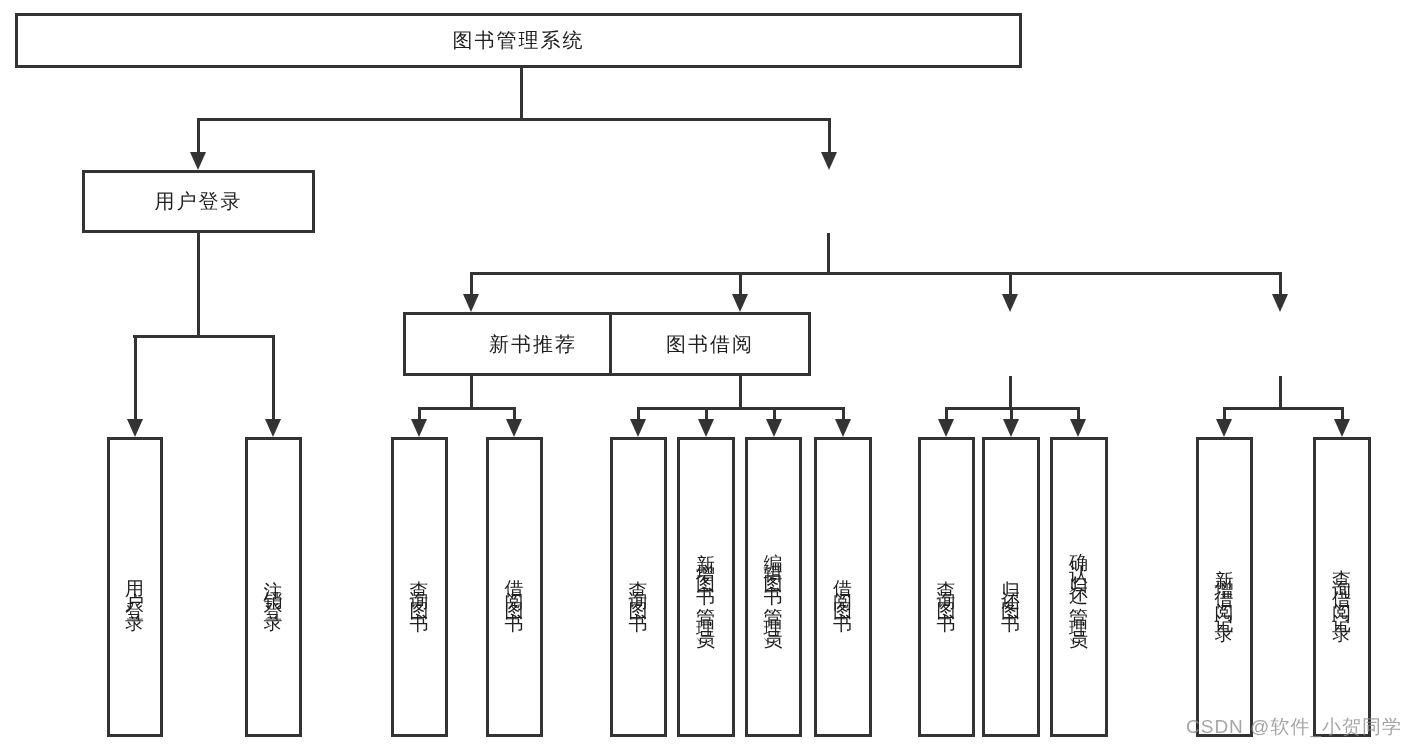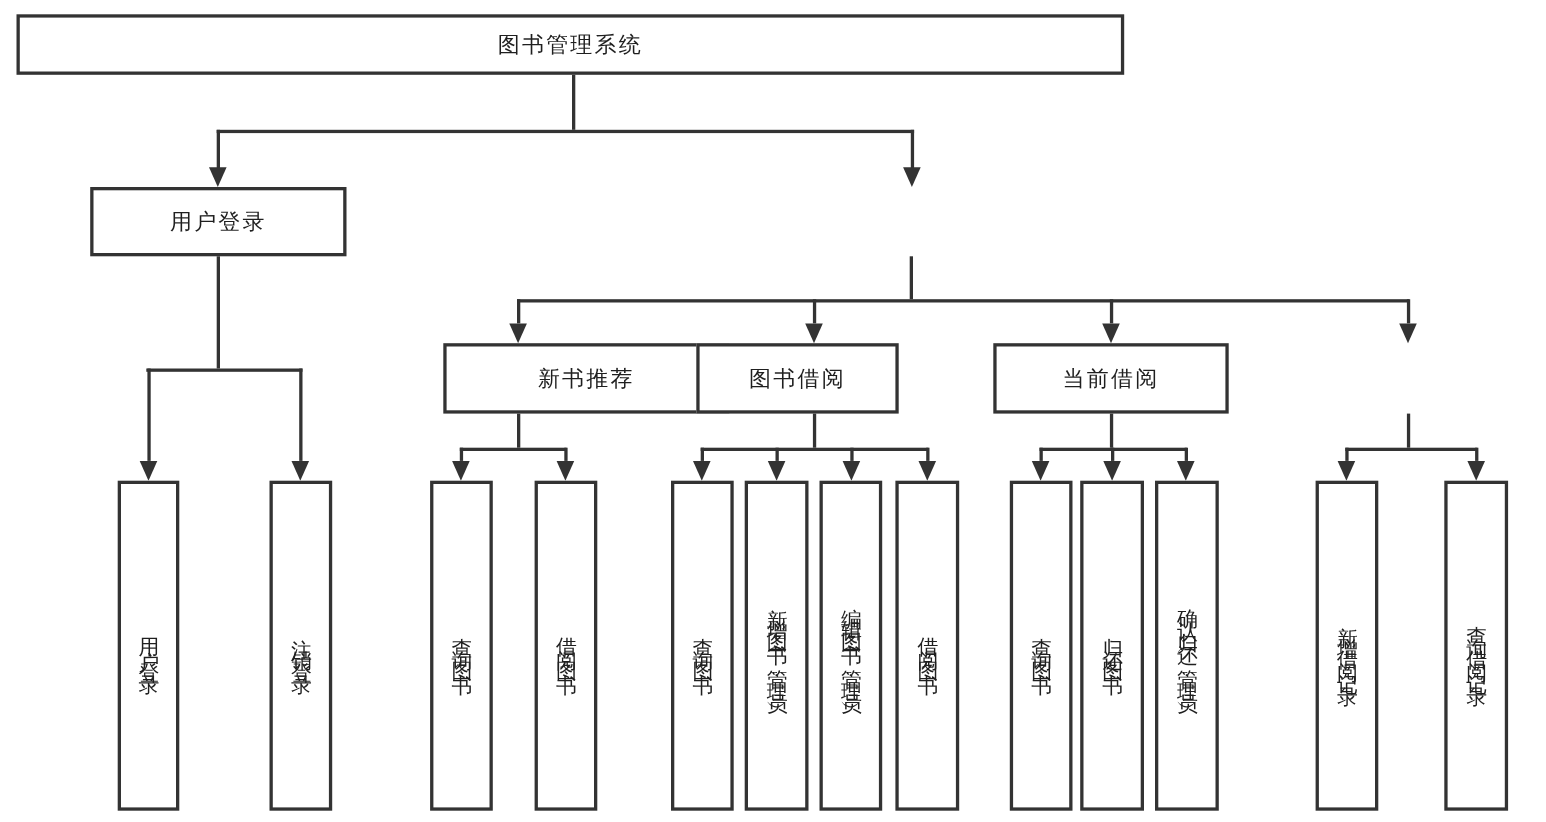--- a/index.html
+++ b/index.html
@@ -74,25 +74,22 @@
   <div class="vl" style="left:739px;top:272px;height:22px;"></div>
   <div class="ah" style="left:732px;top:294px;"></div>
   <div class="vl" style="left:1009px;top:272px;height:22px;"></div>
   <div class="ah" style="left:1002px;top:294px;"></div>
   <div class="vl" style="left:1279px;top:272px;height:22px;"></div>
   <div class="ah" style="left:1272px;top:294px;"></div>
 
   <div class="node" style="left:363px;top:312px;width:260px;height:64px;margin-left:40px;">
     <span>新书推荐</span>
   </div>
-  <div class="node" style="left:633px;top:312px;width:184px;height:64px;">
+  <div class="node" style="left:609px;top:312px;width:202px;height:64px;">
     <span>图书借阅</span>
-  </div>
-  <div class="node" style="left:903px;top:312px;width:214px;height:64px;">
-    <span>当前借阅</span>
   </div>
 
   <div class="vl" style="left:470px;top:376px;height:31px;"></div>
   <div class="hl" style="left:418px;top:407px;width:97px;"></div>
   <div class="vl" style="left:418px;top:407px;height:12px;"></div>
   <div class="ah" style="left:411px;top:419px;"></div>
   <div class="vl" style="left:513px;top:407px;height:12px;"></div>
   <div class="ah" style="left:506px;top:419px;"></div>
 
   <div class="vl" style="left:739px;top:376px;height:31px;"></div>
@@ -159,14 +156,15 @@
     <span class="vtext">确认归还（管理员）</span>
   </div>
 
   <div class="leaf" style="left:1196px;top:437px;width:57px;height:300px;">
     <span class="vtext">新增借阅记录</span>
   </div>
   <div class="leaf" style="left:1313px;top:437px;width:58px;height:300px;">
     <span class="vtext">查询借阅记录</span>
   </div>
 
+  <div class="watermark">CSDN @软件_小贺同学</div>
 
 </div>
 
 </body></html>

